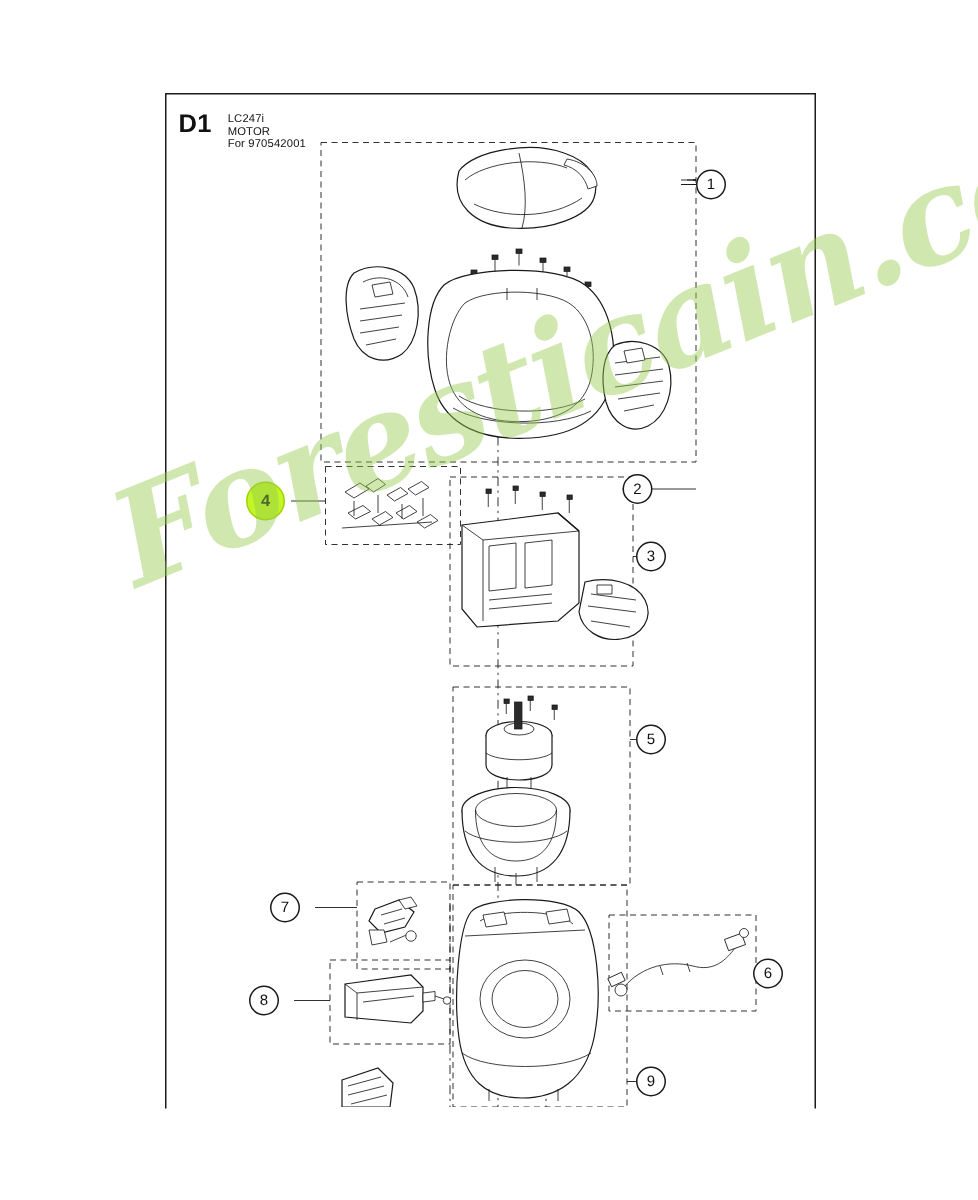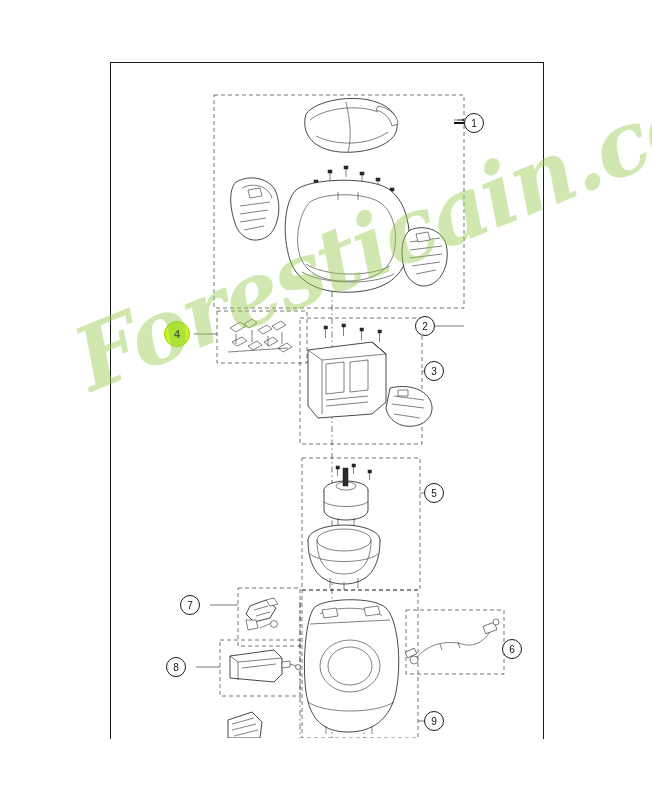--- a/index.html
+++ b/index.html
@@ -122,20 +122,28 @@
     font-weight: bold;
   }
 </style>
 </head>
 <body>
 
 <div id="page">
 
   <div class="frame"></div>
 
+  <div class="title-block">
+    <span class="title-code">D1</span>
+    <span class="title-lines">
+      <div>LC247i</div>
+      <div>MOTOR</div>
+      <div>For 970542001</div>
+    </span>
+  </div>
 
   <svg id="drawing" width="432" height="676" viewBox="0 0 432 676">
     <defs>
       <style>
         .ln   { stroke:#1a1a1a; stroke-width:0.8; fill:none; }
         .lnf  { stroke:#1a1a1a; stroke-width:0.8; fill:#ffffff; }
         .thin { stroke:#1a1a1a; stroke-width:0.55; fill:none; }
         .thinf{ stroke:#1a1a1a; stroke-width:0.55; fill:#ffffff; }
         .dash { stroke:#1a1a1a; stroke-width:0.6; fill:none; stroke-dasharray:4 3; }
         .dashc{ stroke:#1a1a1a; stroke-width:0.6; fill:none; stroke-dasharray:6 3 1.5 3; }

